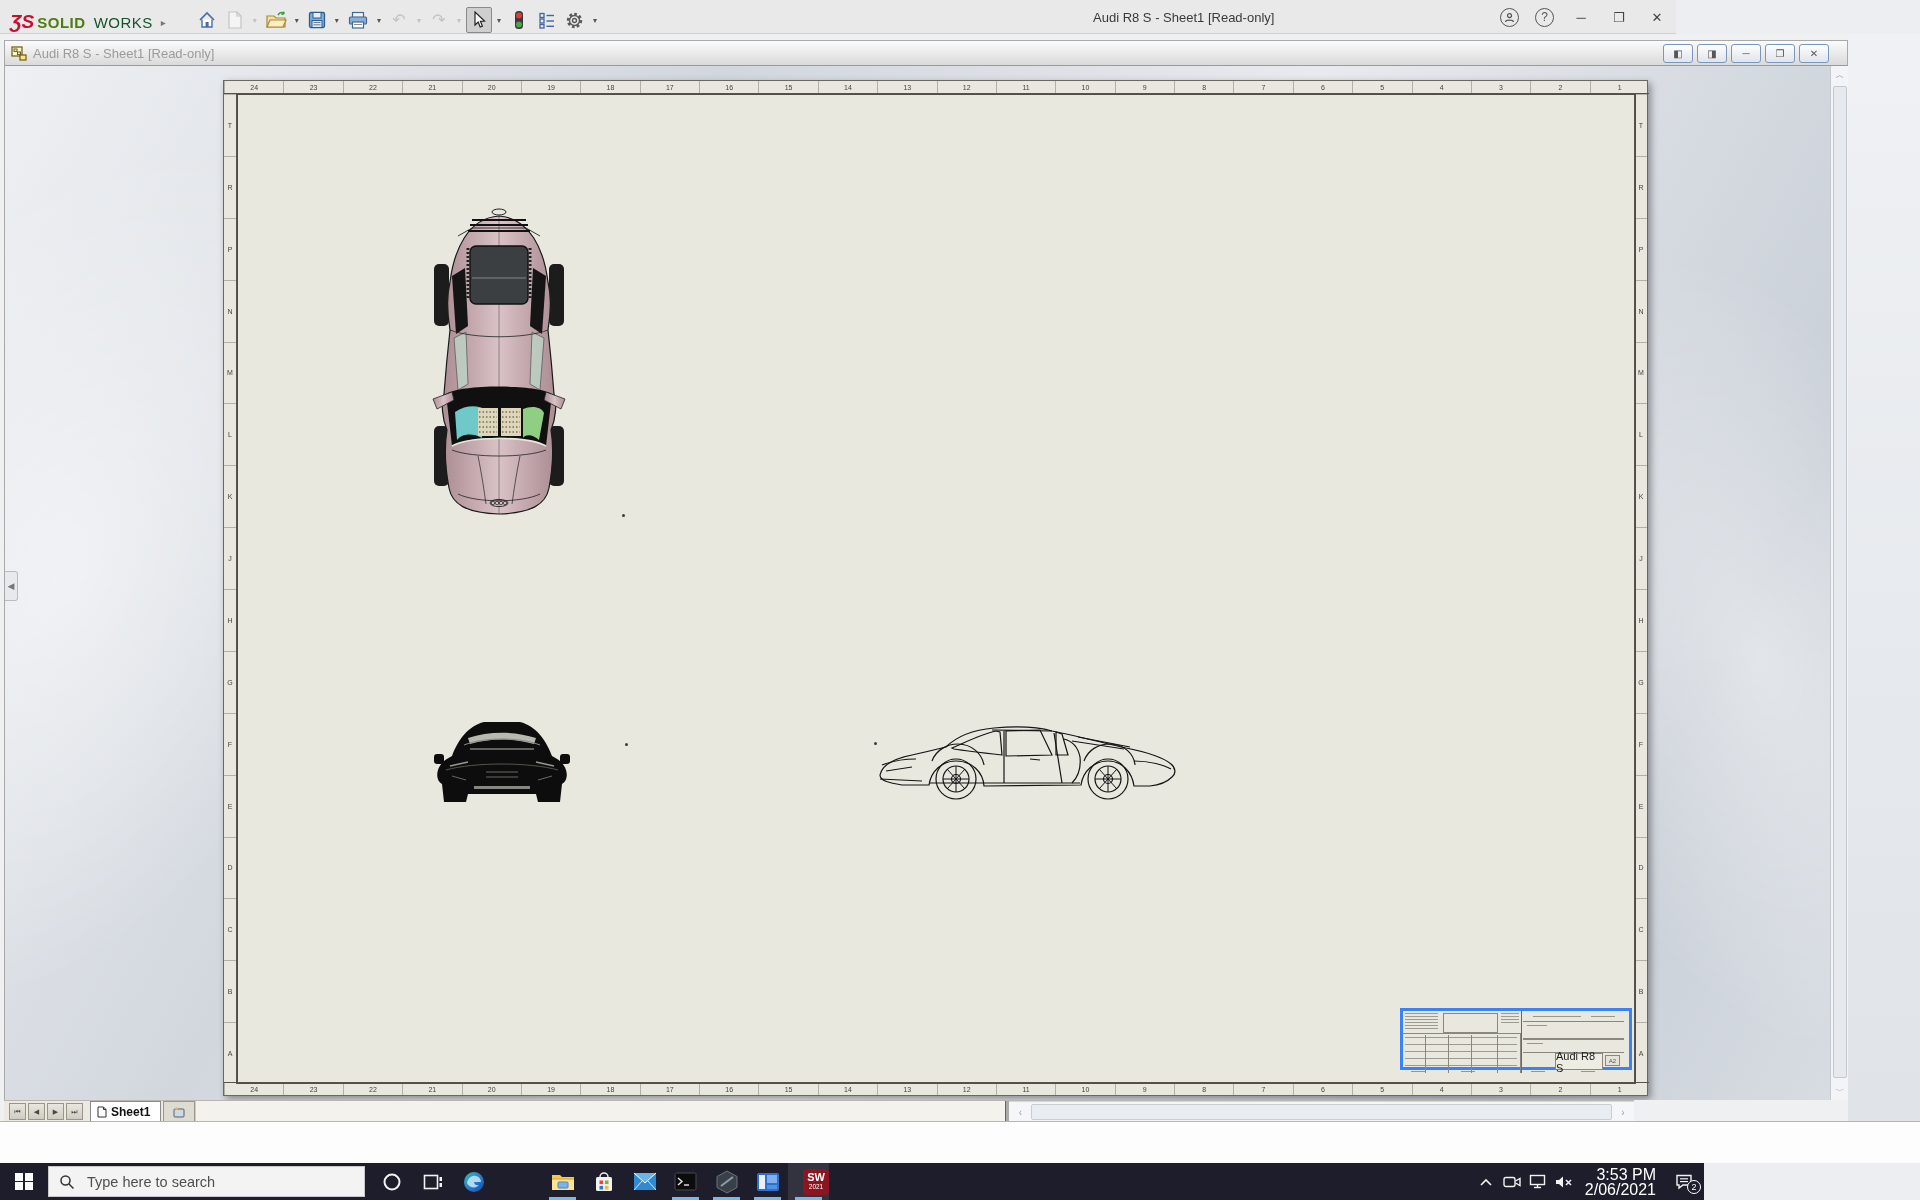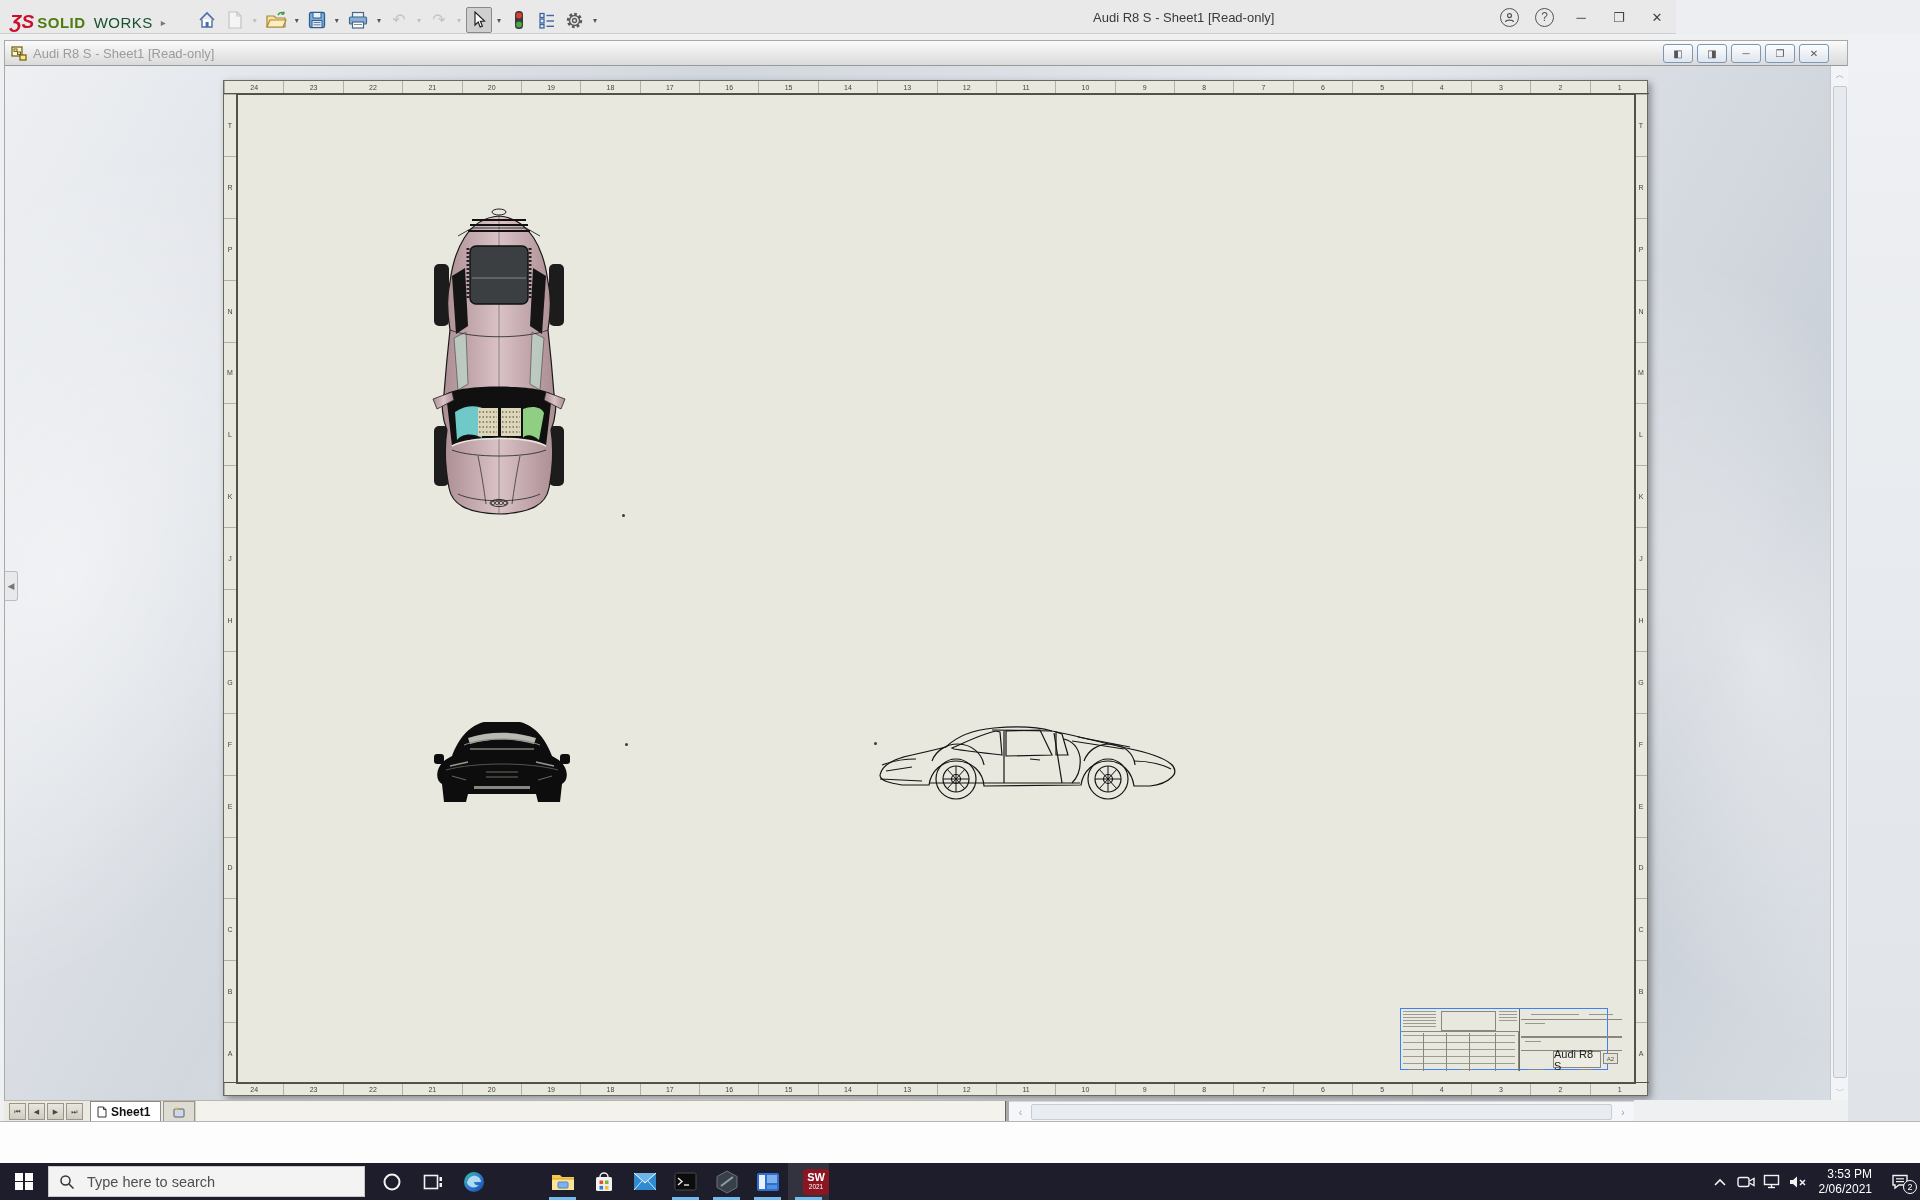--- a/index.html
+++ b/index.html
@@ -61,21 +61,21 @@
   .band-left{left:0;top:13px;width:13px;height:990px;grid-template-rows:repeat(16,1fr);border-right:1px solid #55534c;}
   .band-right{right:0;top:13px;width:13px;height:990px;grid-template-rows:repeat(16,1fr);border-left:1px solid #55534c;}
   .zone-cell{display:flex;align-items:center;justify-content:center;font-size:7px;color:#45433b;
     border-left:1px solid #b3b1a6;overflow:hidden;}
   .band-left .zone-cell,.band-right .zone-cell{border-left:none;border-top:1px solid #b3b1a6;transform:rotate(0deg);}
   #sheet-inner{position:absolute;left:13px;top:13px;width:1399px;height:990px;border:1px solid #504e46;}
   .view{position:absolute;}
   .view-dot{position:absolute;width:3px;height:3px;background:#3a3a3a;border-radius:50%;}
 
   
-  #title-block{position:absolute;left:1176px;top:927px;width:208px;height:62px;border:1px solid #3b82f6;}
+  #title-block{position:absolute;left:1176px;top:927px;width:232px;height:62px;border:3px solid #3b82f6;}
   .tbx{position:absolute;border:1px solid #8a887e;}
   .tb-lines{position:absolute;background:repeating-linear-gradient(#8a887e 0 1px,transparent 1px 3px);opacity:.8;}
   .tb-dash{position:absolute;height:1px;background:#8a887e;opacity:.85;}
   #tb-part-title{position:absolute;left:152px;top:42px;width:48px;height:17px;display:flex;align-items:center;
     justify-content:center;font-size:11px;color:#222;background:#eeede4;border:1px solid #8a887e;}
   #tb-size{position:absolute;left:202px;top:44px;width:15px;height:11px;border:1px solid #8a887e;
     font-size:6px;color:#55534a;display:flex;align-items:center;justify-content:center;background:#e4e3da;}
 
   
   #v-scrollbar{position:absolute;right:0;top:0;width:18px;height:1034px;background:#f2f4f7;border-left:1px solid #c6cad0;}
@@ -97,35 +97,35 @@
   #h-scrollbar{position:relative;flex:1;background:#f4f6f9;border-top:1px solid #d4d8dd;}
   #h-thumb{position:absolute;left:22px;top:2px;height:16px;right:22px;background:#e9edf2;border:1px solid #c6cdd5;border-radius:2px;}
   #h-left-arrow{position:absolute;left:2px;top:0;width:18px;height:20px;display:flex;align-items:center;justify-content:center;color:#9aa0a8;font-size:10px;}
   #h-right-arrow{position:absolute;right:2px;top:0;width:18px;height:20px;display:flex;align-items:center;justify-content:center;color:#9aa0a8;font-size:10px;}
 
   #status-strip{position:absolute;left:0;top:1121px;width:1920px;height:42px;background:#fdfdfd;border-top:1px solid #b5b5b5;}
   #right-gutter{position:absolute;left:1848px;top:34px;width:72px;height:1129px;
     background:linear-gradient(180deg,#eff1f4,#dfe3e8);}
 
   
-  #taskbar{position:absolute;left:0;top:1163px;width:1920px;height:37px;background:#1d1d2b;display:flex;align-items:center;}
+  #taskbar{position:absolute;left:0;top:1163px;width:1704px;height:37px;background:#1d1d2b;display:flex;align-items:center;}
   #start-button{width:48px;height:37px;display:flex;align-items:center;justify-content:center;}
   .win-logo{display:grid;grid-template-columns:8px 8px;grid-template-rows:8px 8px;gap:1.5px;}
   .win-logo div{background:#fdfdfd;}
   #search-box{width:317px;height:31px;background:#f3f3f3;border:1px solid #c8c8c8;display:flex;align-items:center;margin-right:6px;}
   .tb-search-input{border:none;outline:none;background:transparent;font-size:14.5px;color:#555;width:260px;
     font-family:"Liberation Sans",sans-serif;}
   .tb-search-input::placeholder{color:#4f4f4f;opacity:1;}
   .task-icon{width:41px;height:37px;display:flex;align-items:center;justify-content:center;position:relative;}
   .task-icon.running::after{content:"";position:absolute;left:7px;right:7px;bottom:0;height:3px;background:#76b9ed;}
   .task-icon.active{background:#33333f;justify-content:flex-end;}
   .tray{margin-left:auto;display:flex;align-items:center;height:37px;}
   .tray-icon{width:26px;height:37px;display:flex;align-items:center;justify-content:center;color:#eee;}
   #clock{display:flex;flex-direction:column;align-items:flex-end;justify-content:center;color:#fff;
-    font-size:12px;line-height:15px;padding:0 8px;text-align:right;}
+    font-size:16px;line-height:15px;padding:0 8px;text-align:right;}
   #action-center{width:40px;height:37px;display:flex;align-items:center;justify-content:center;position:relative;}
   #ac-badge{position:absolute;right:3px;bottom:6px;width:14px;height:14px;border:1.3px solid #fff;border-radius:50%;
     background:#1d1d2b;color:#fff;font-size:9px;display:flex;align-items:center;justify-content:center;}
   svg{display:block;}
 </style>
 </head>
 <body>
 
 <div id="app-titlebar">
   <div class="logo">

